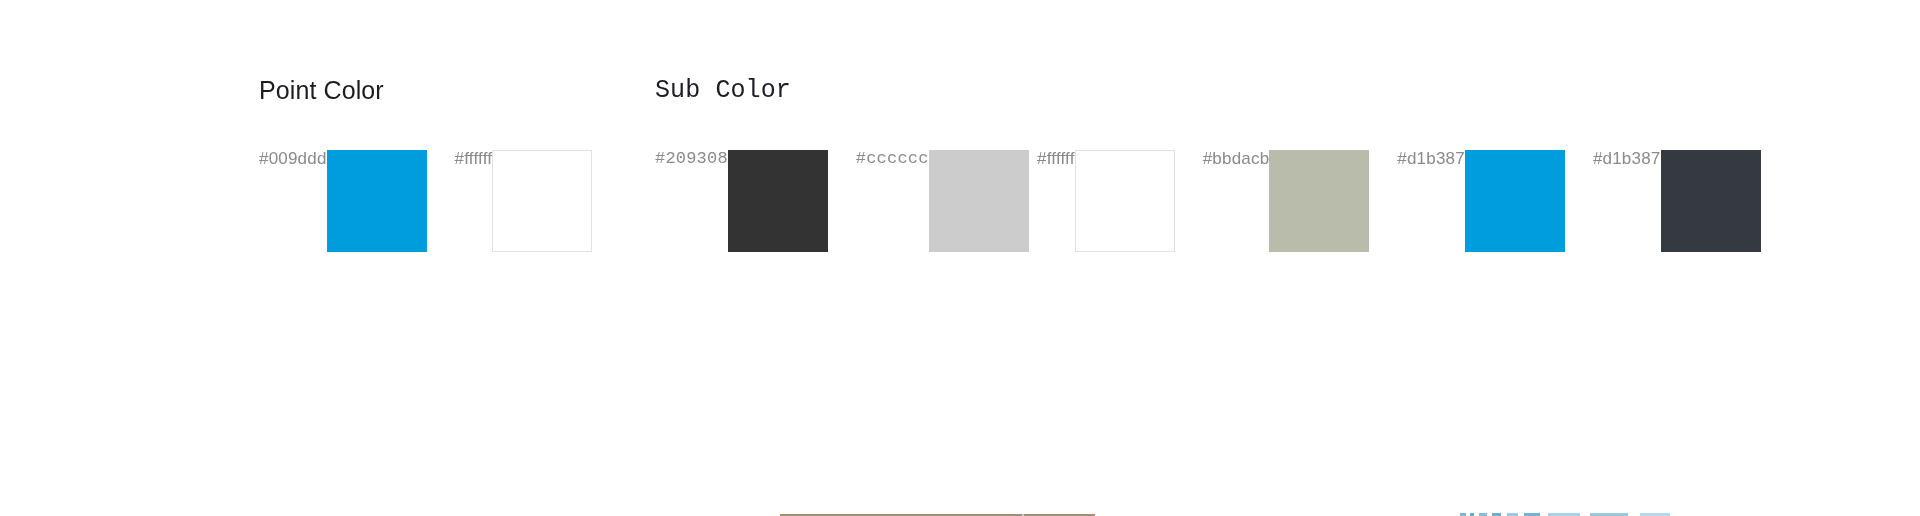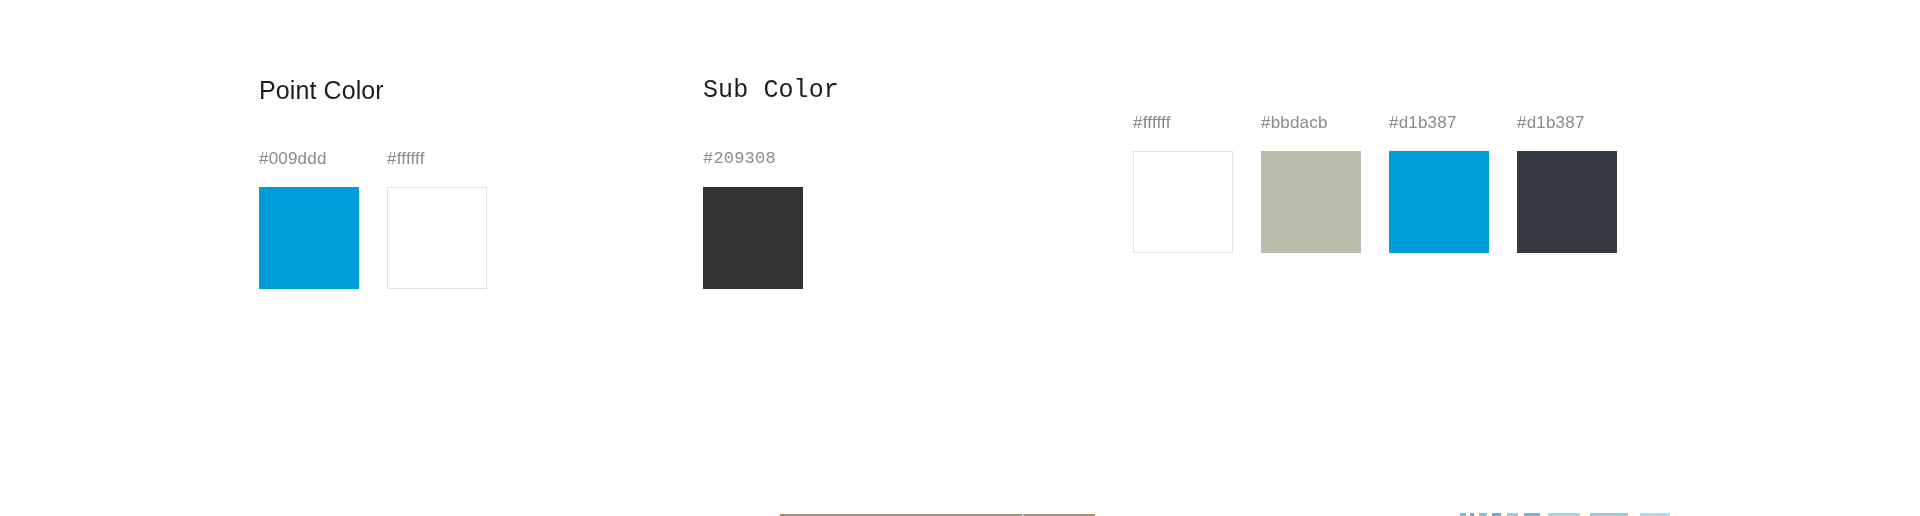--- a/index.html
+++ b/index.html
@@ -25,22 +25,21 @@
     height: 516px;
     background: #ffffff;
   }
 
   
   .groups-row {
     position: absolute;
     left: 259px;
     top: 78px;
     display: flex;
-    align-items: center;
-    gap: 48px;
+    align-items: flex-end;
   }
 
   .color-group {
     display: flex;
     flex-direction: column;
   }
 
   
   .group-point   { width: 396px; }
   .group-sub     { width: 382px; font-family: Liberation Mono, monospace; }
@@ -56,21 +55,20 @@
     white-space: nowrap;
   }
 
   .swatch-row {
     display: flex;
     align-items: flex-start;
   }
 
   .swatch-cell {
     display: flex;
-    flex-direction: column;
     margin-right: 28px;
   }
   .swatch-cell:last-child { margin-right: 0; }
 
   .swatch-label {
     font-size: 17px;
     font-weight: 400;
     color: #8a8a8f;
     line-height: 1;
     margin-bottom: 20px;
@@ -157,20 +155,24 @@
 
     <section class="color-group group-sub">
       <h2 class="group-title">Sub Color</h2>
       <div class="swatch-row">
 
         <div class="swatch-cell">
           <span class="swatch-label">#209308</span>
           <div class="swatch-chip" style="background: rgb(51, 51, 51);"></div>
         </div>
 
+        <div class="swatch-cell">
+          <span class="swatch-label">#cccccc</span>
+          <div class="swatch-chip" style="background: rgb(204, 204, 204);"></div>
+        </div>
 
       </div>
     </section>
 
     <section class="color-group group-product">
       <div class="swatch-row">
 
         <div class="swatch-cell">
           <span class="swatch-label">#ffffff</span>
           <div class="swatch-chip bordered" style="background: rgb(255, 255, 255);"></div>

